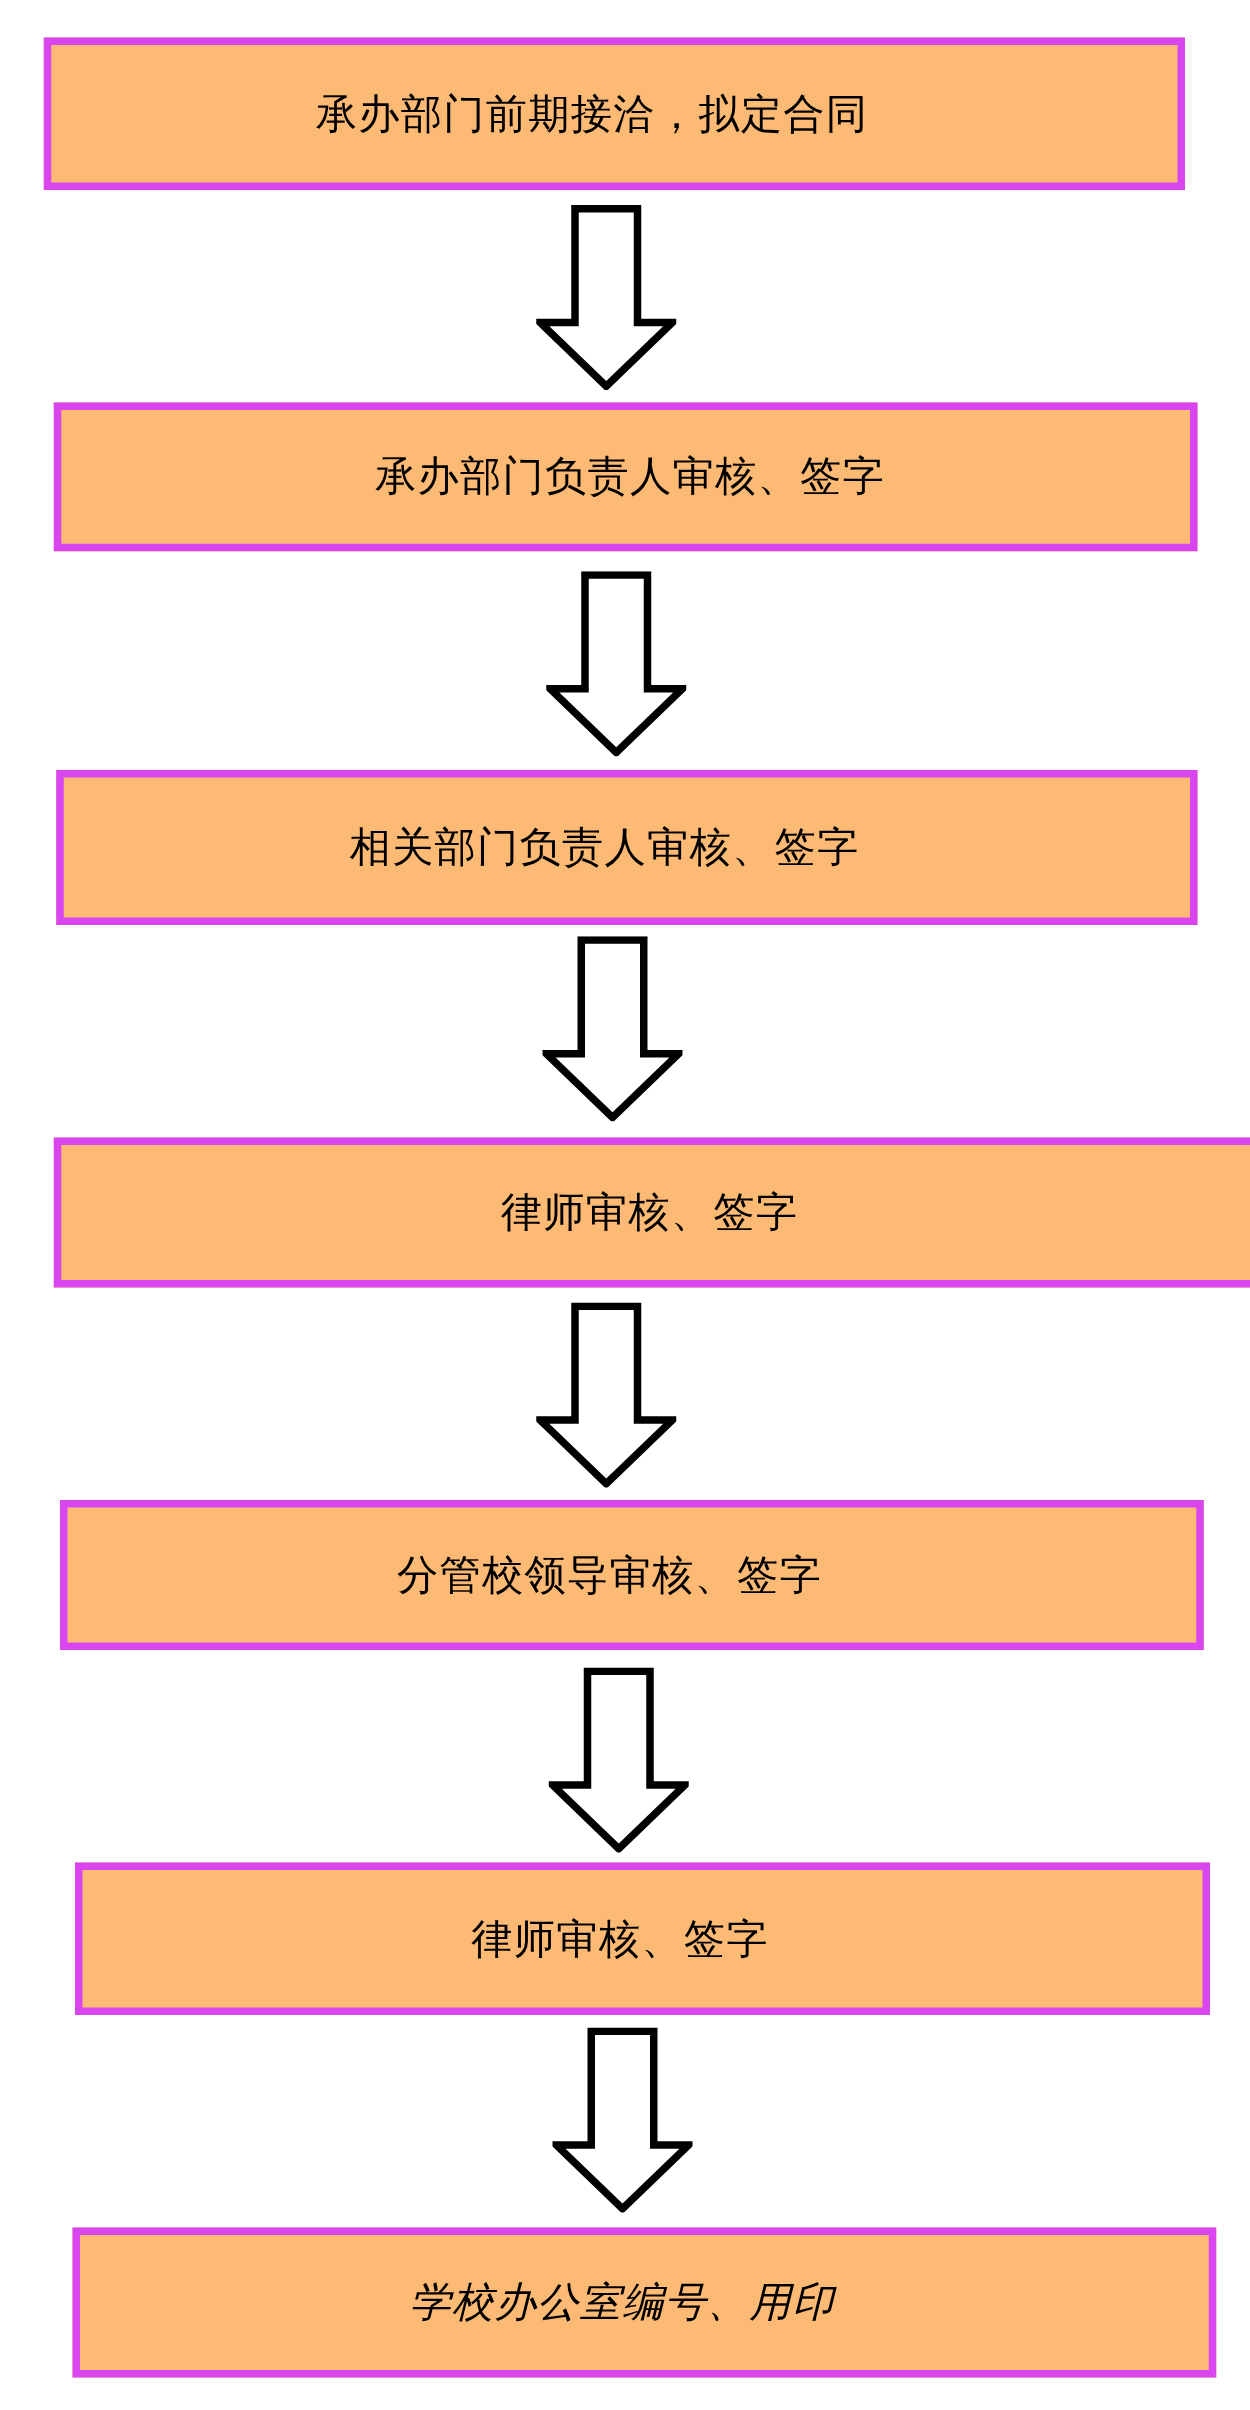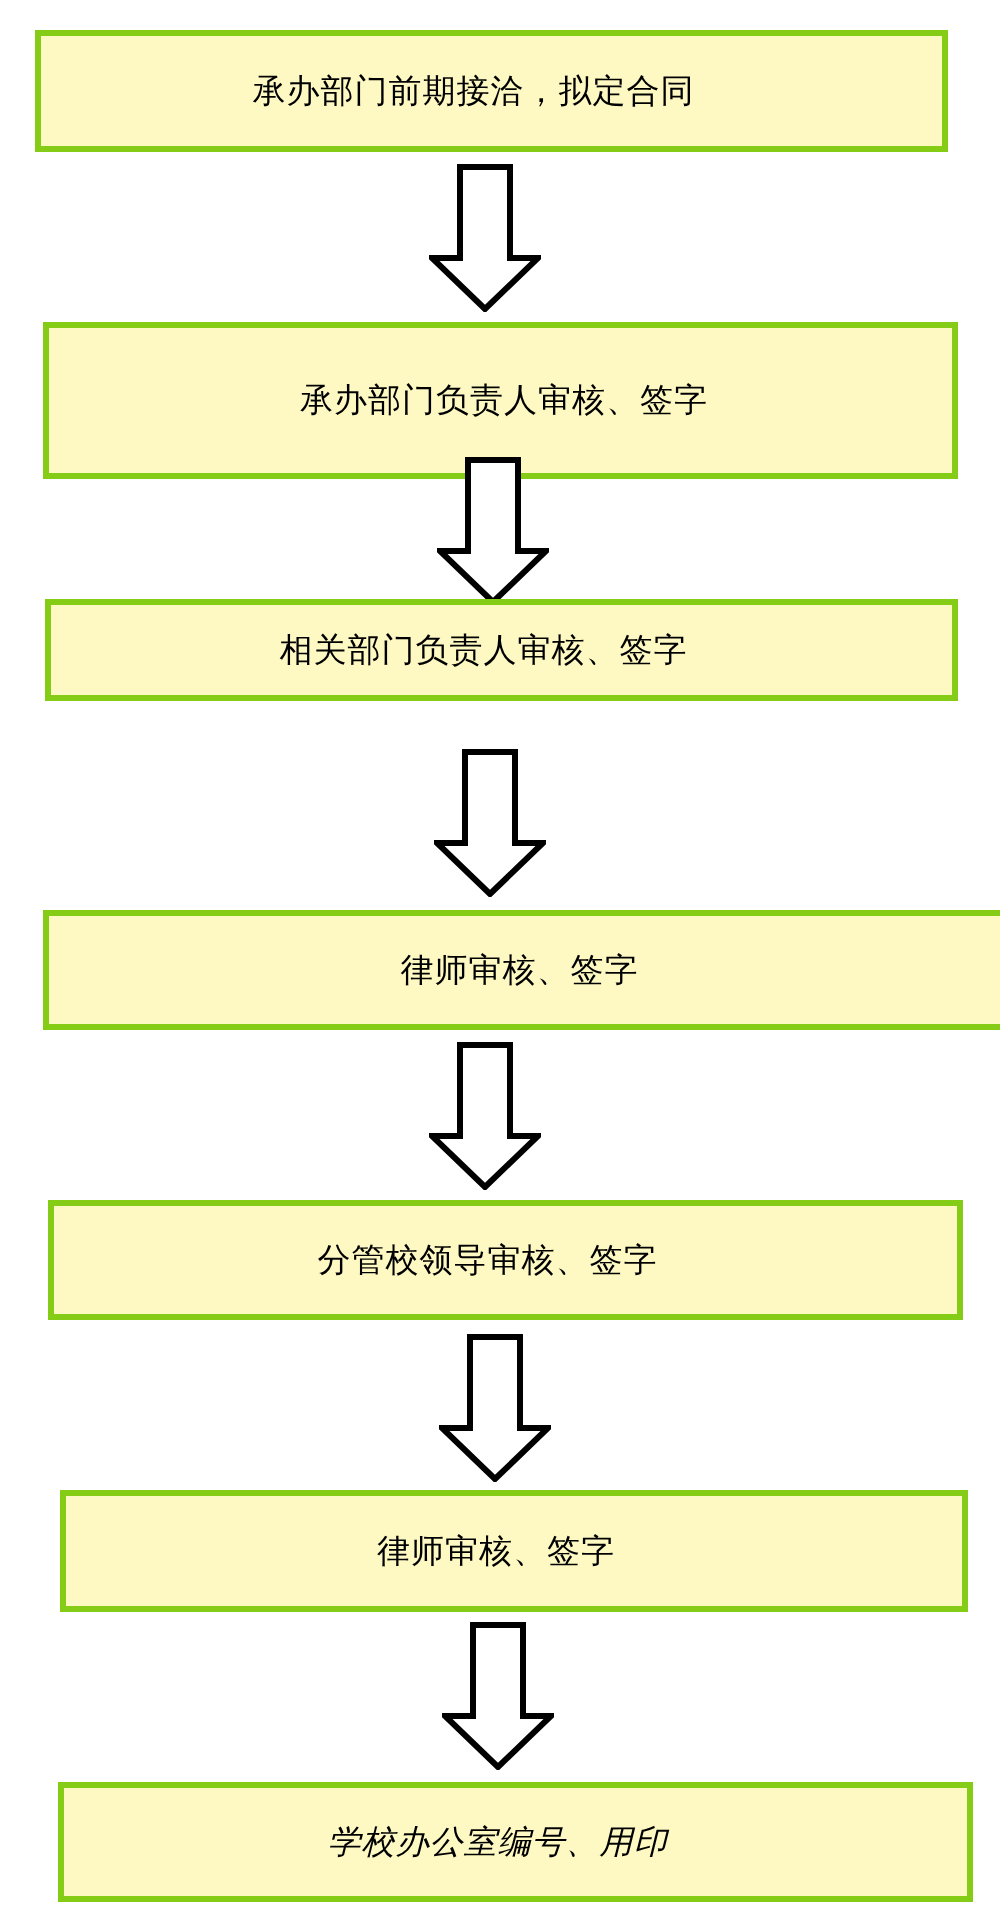--- a/index.html
+++ b/index.html
@@ -11,43 +11,43 @@
     position: relative;
     width: 1000px;
     height: 1928px;
     background: #ffffff;
     font-family: "DejaVu Serif", "Liberation Serif", serif;
     overflow: hidden;
   }
   .flow-box {
     position: absolute;
     box-sizing: border-box;
-    border: 6px solid #84cc16;
-    background: #fef9c3;
+    border: 6px solid #d946ef;
+    background: #fdba74;
     display: flex;
     align-items: center;
     justify-content: center;
   }
   .flow-box .label {
     font-size: 33px;
     color: #000000;
     letter-spacing: 1px;
     white-space: nowrap;
     transform: translateX(-18px);
   }
   .flow-arrow {
     position: absolute;
     width: 112px;
     height: 148px;
     line-height: 0;
   }
   
   .b1 { left: 35px;  top: 30px;   width: 913px; height: 122px; }
-  .b2 { left: 43px;  top: 322px;  width: 915px; height: 157px; padding-left: 43px; }
-  .b3 { left: 45px;  top: 599px;  width: 913px; height: 102px; }
+  .b2 { left: 43px;  top: 322px;  width: 915px; height: 119px; padding-left: 43px; }
+  .b3 { left: 45px;  top: 616px;  width: 913px; height: 124px; }
   .b4 { left: 43px;  top: 910px;  width: 989px; height: 120px; }
   .b5 { left: 48px;  top: 1200px; width: 915px; height: 120px; }
   .b6 { left: 60px;  top: 1490px; width: 908px; height: 122px; }
   .b7 { left: 58px;  top: 1782px; width: 915px; height: 120px; font-style: italic; }
   
   .a1 { left: 429px; top: 164px; }
   .a2 { left: 437px; top: 457px; }
   .a3 { left: 434px; top: 749px; }
   .a4 { left: 429px; top: 1042px; }
   .a5 { left: 439px; top: 1334px; }

